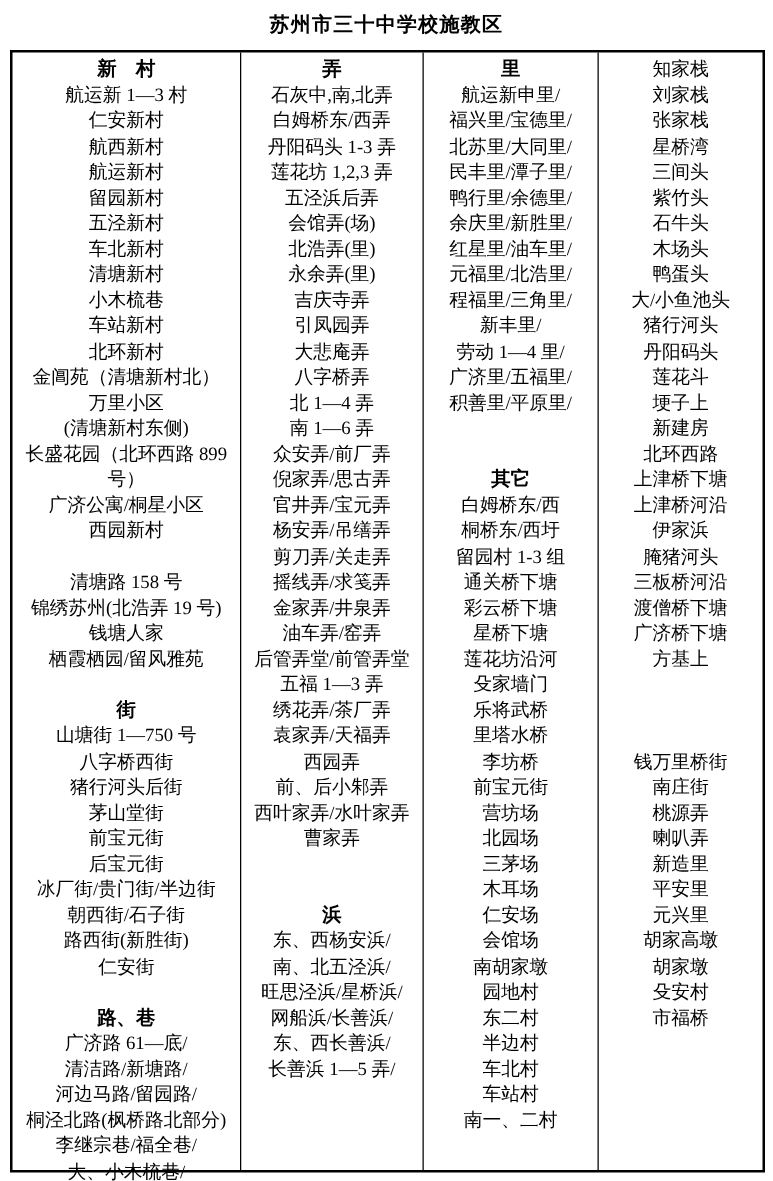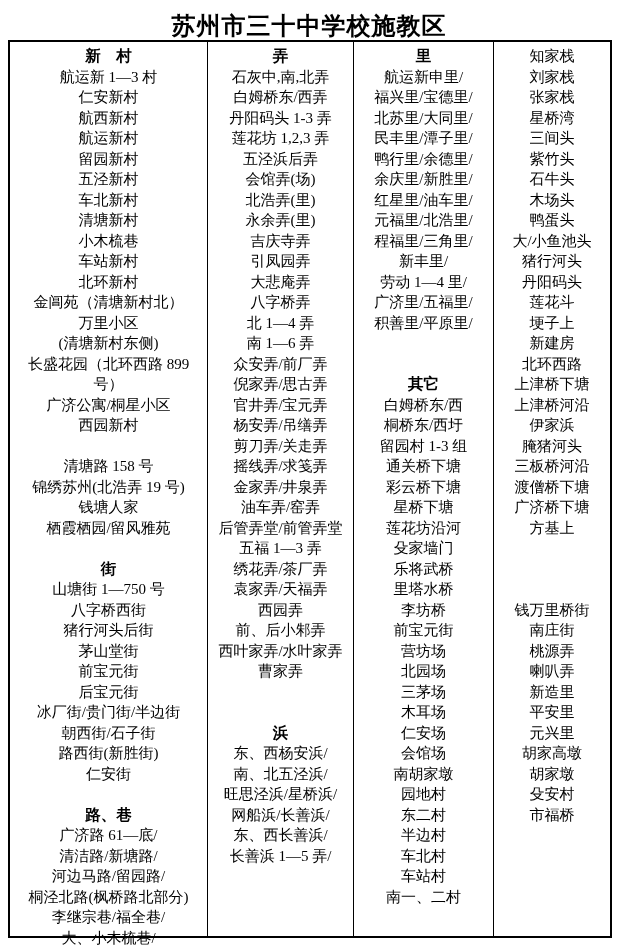--- a/index.html
+++ b/index.html
@@ -3,31 +3,31 @@
 <meta charset="utf-8">
 <style>
   html,body { margin:0; padding:0; }
   body {
     width:618px; height:945px; background:#ffffff; color:#000000;
     font-family:"Liberation Serif","DejaVu Serif",serif;
     position:relative; overflow:hidden;
   }
   .title {
     position:absolute; top:10px; left:0; width:618px;
-    text-align:center; font-weight:bold; font-size:24px; letter-spacing:1px;
+    text-align:center; font-weight:bold; font-size:16px; letter-spacing:1px;
   }
   .table {
     position:absolute; left:8px; top:40px; width:600px; height:894px;
     border:2px solid #000; display:flex; box-sizing:content-box;
   }
   .column {
     padding-top:4px; text-align:center; border-right:1px solid #000;
     box-sizing:border-box; overflow:visible;
   }
-  .col0 { width:198px; }
+  .col0 { width:183px; }
   .col1 { width:146px; }
   .col2 { width:140px; }
   .col3 { width:140px; border-right:none; flex:1; }
   .line {
     height:20.5px; line-height:20.5px; font-size:15px; white-space:nowrap;
   }
   .header { font-weight:bold; font-size:15.5px; }
   .spacer { }
 </style>
 </head>

